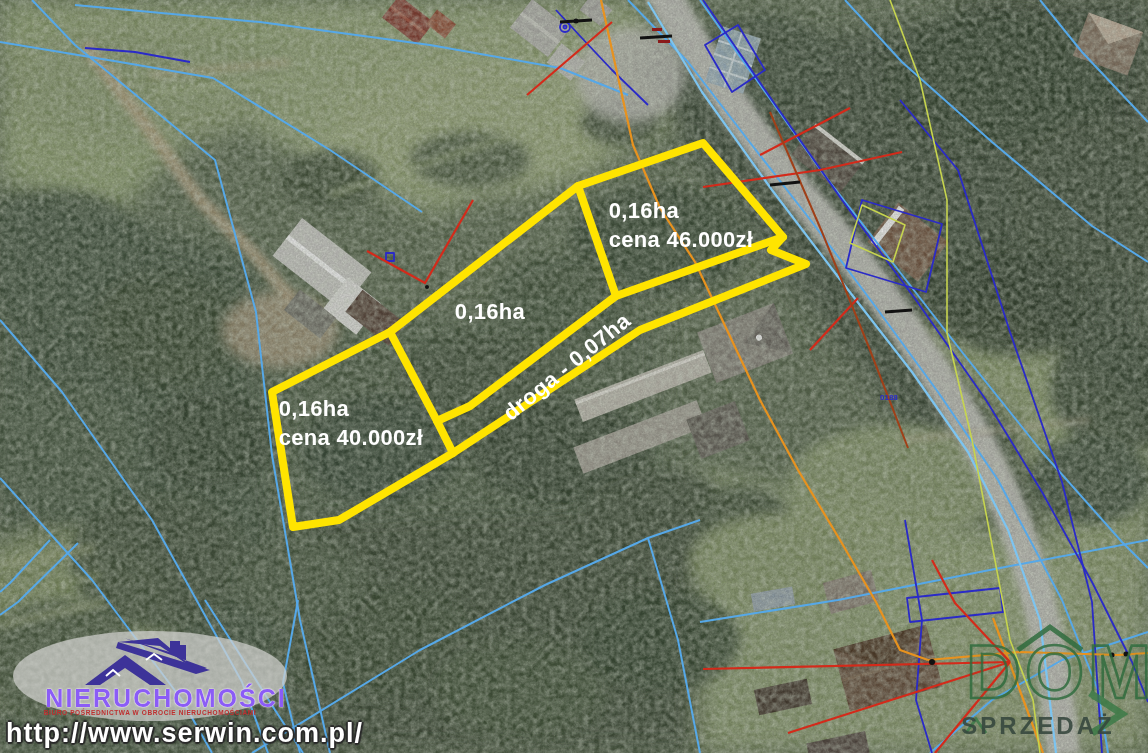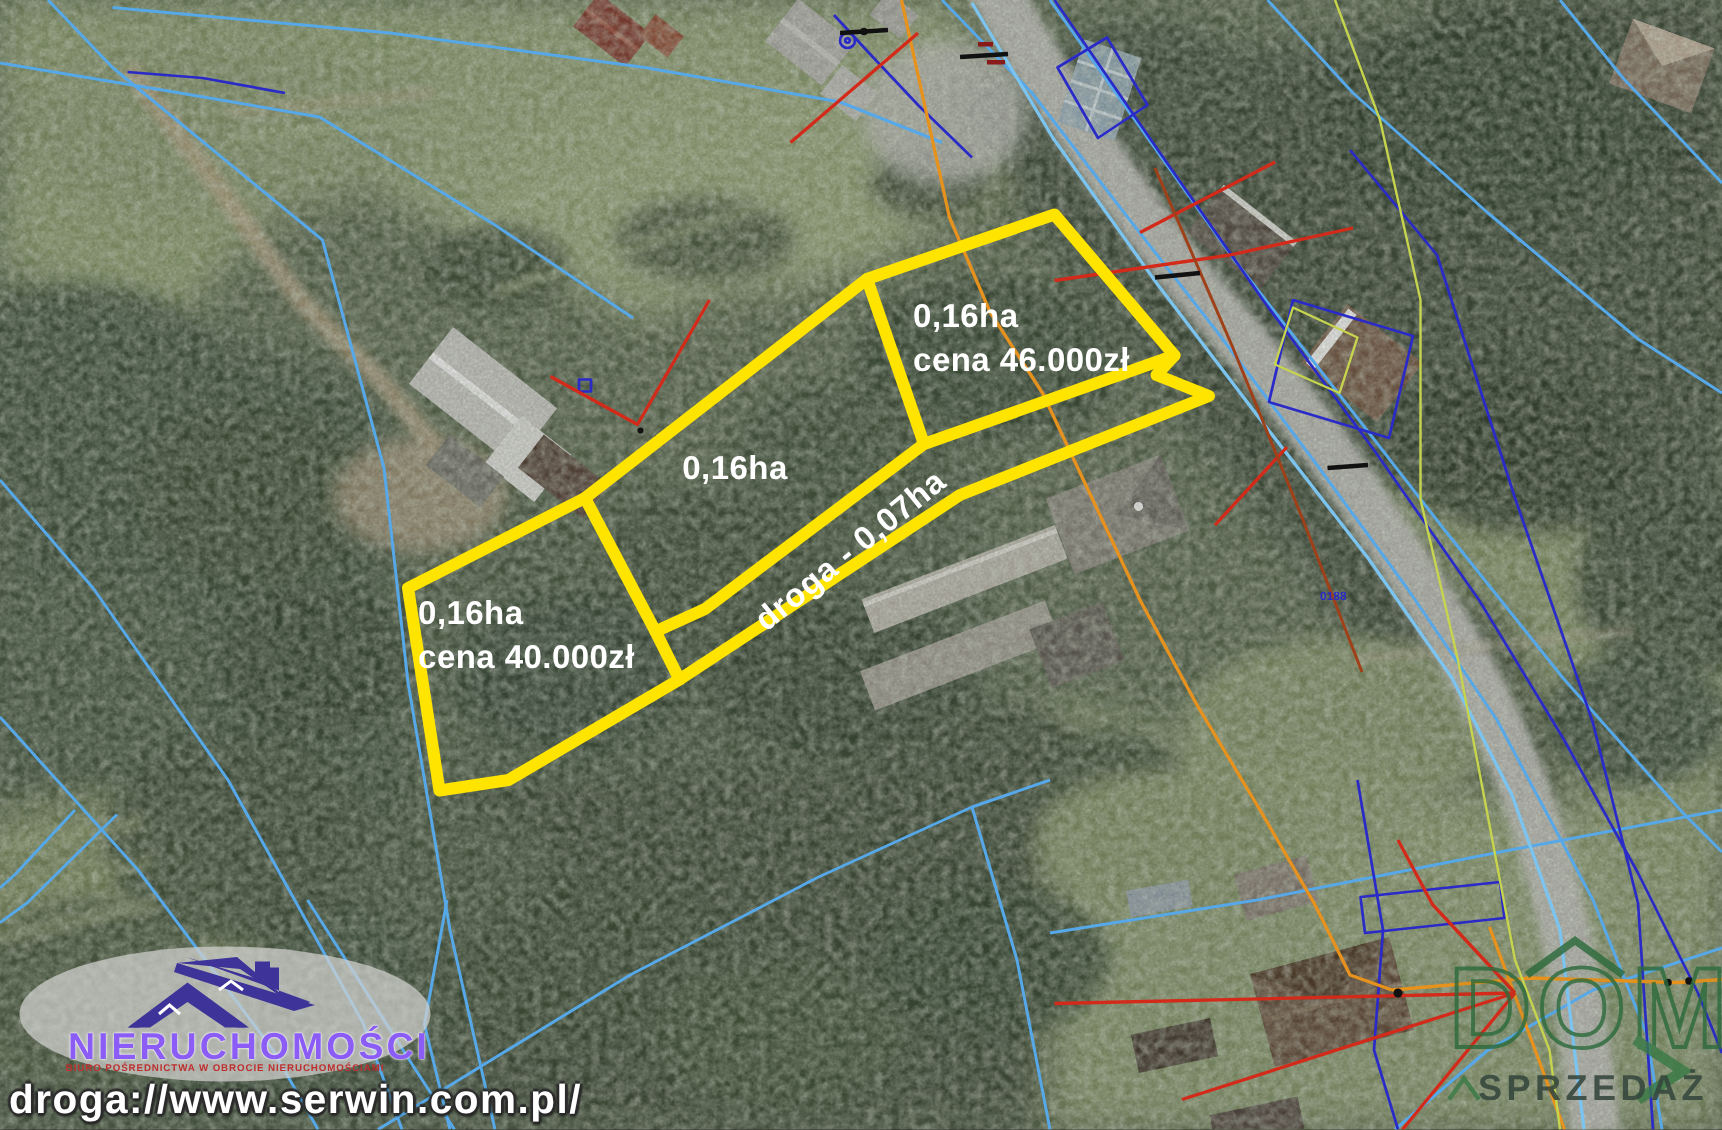--- a/index.html
+++ b/index.html
@@ -16,21 +16,21 @@
   .agency-name{position:absolute;left:166px;top:684px;transform:translate(-50%,0);
           color:#8b5cf6;font:700 25px "Liberation Sans",sans-serif;letter-spacing:2px;
           text-shadow:0 0 1px #fff,0 0 2px #fff;white-space:nowrap;z-index:6;}
   .agency-tagline{position:absolute;left:150px;top:709px;transform:translate(-50%,0);
           color:#bf2f2f;font:700 6.5px "Liberation Sans",sans-serif;letter-spacing:.6px;
           white-space:nowrap;z-index:6;}
   .agency-url{position:absolute;left:6px;top:718px;color:#fff;
           font:700 27px "Liberation Sans",sans-serif;letter-spacing:1px;white-space:nowrap;
           text-shadow:2px 0 1px #2b2b2b,-2px 0 1px #2b2b2b,0 2px 1px #2b2b2b,
                       0 -2px 1px #2b2b2b,1px 1px 2px #000;z-index:6;}
-  .listing-label{position:absolute;left:1062px;top:712px;transform:translate(-50%,0);
+  .listing-label{position:absolute;left:1038px;top:712px;transform:translate(-50%,0);
           color:rgba(52,70,60,.88);font:600 24px "Liberation Sans",sans-serif;
           letter-spacing:3px;white-space:nowrap;z-index:6;}
   .survey-marker{position:absolute;left:880px;top:371px;color:#2a2ac8;
           font:700 8px "Liberation Sans",sans-serif;z-index:4;margin-top:22px;}
 </style>
 </head>
 <body>
 
 <div class="stage">
 
@@ -331,16 +331,16 @@
 </div>
 <div class="plabel" style="left:351px;top:394px;">
   <span class="l1">0,16ha</span>
   <span class="l2">cena 40.000zł</span>
 </div>
 <div class="roadlabel" style="left:567px;top:367px;">droga - 0,07ha</div>
 <div class="survey-marker">0188</div>
 
 <div class="agency-name">NIERUCHOMOŚCI</div>
 <div class="agency-tagline">BIURO POŚREDNICTWA W OBROCIE NIERUCHOMOŚCIAMI</div>
-<div class="agency-url">droga://www.serwin.com.pl/</div>
+<div class="agency-url">http://www.serwin.com.pl/</div>
 <div class="listing-label">SPRZEDAŻ</div>
 
 </div>
 
 </body></html>

